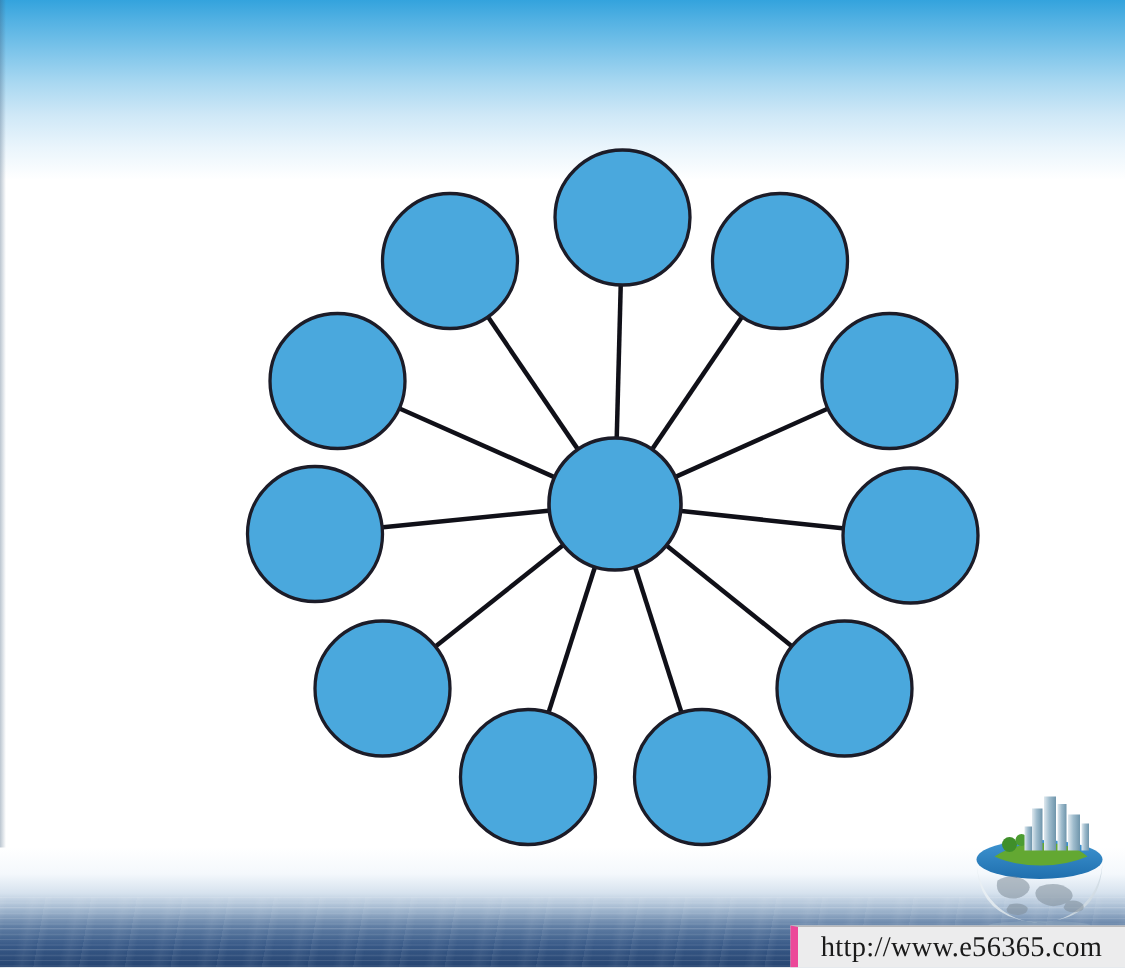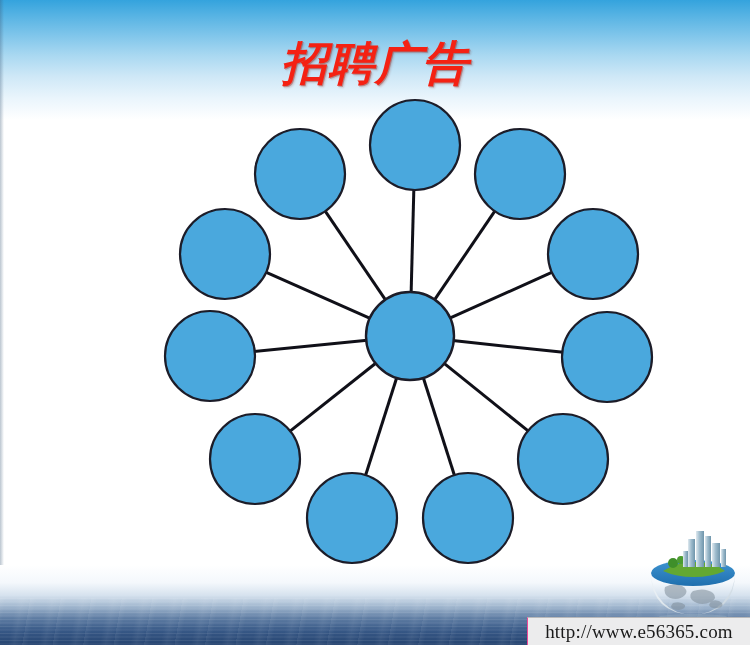--- a/index.html
+++ b/index.html
@@ -143,21 +143,21 @@
 
   
   .url-watermark {
     position: absolute;
     left: 527px;
     top: 617px;
     width: 223px;
     height: 28px;
     background: #ececed;
     border-top: 1px solid #b9b9ba;
-    border-left: 1px solid #ec4899;
+    border-left: 5px solid #ec4899;
     display: flex;
     align-items: center;
     justify-content: center;
     box-sizing: border-box;
   }
   .url-watermark-text {
     font-family: "Liberation Serif", "DejaVu Serif", serif;
     font-size: 19px;
     color: #1a1a1a;
     letter-spacing: 0.2px;
@@ -166,21 +166,20 @@
 </style>
 </head>
 <body>
 
 <div id="stage">
 
   <div class="sky-band"></div>
   <div class="edge-shade-left"></div>
 
   <div class="title-row">
-    <span class="title-text">招聘广告</span>
   </div>
 
   <svg id="diagram-svg" viewBox="0 0 750 645">
     <g id="spokes-group">
         <line x1="411.12526894951066" y1="293.01472612869304" x2="413.8485620051519" y2="188.98493140319783" class="spoke-line" stroke="#101018"></line>
         <line x1="385.84470016067775" y1="300.4258311457254" x2="324.71705099837624" y2="210.40147510669956" class="spoke-line" stroke="#101018"></line>
         <line x1="434.15529983932225" y1="300.4258311457254" x2="495.28294900162376" y2="210.40147510669956" class="spoke-line" stroke="#101018"></line>
         <line x1="370.68859791077637" y1="318.5754866415333" x2="265.2256207424614" y2="271.82973459936125" class="spoke-line" stroke="#101018"></line>
         <line x1="449.24066045911877" y1="318.4167532368976" x2="552.846766041832" y2="271.9921594785234" class="spoke-line" stroke="#101018"></line>
         <line x1="367.2134008209705" y1="340.2786599179029" x2="253.78163636923952" y2="351.62183636307606" class="spoke-line" stroke="#101018"></line>

